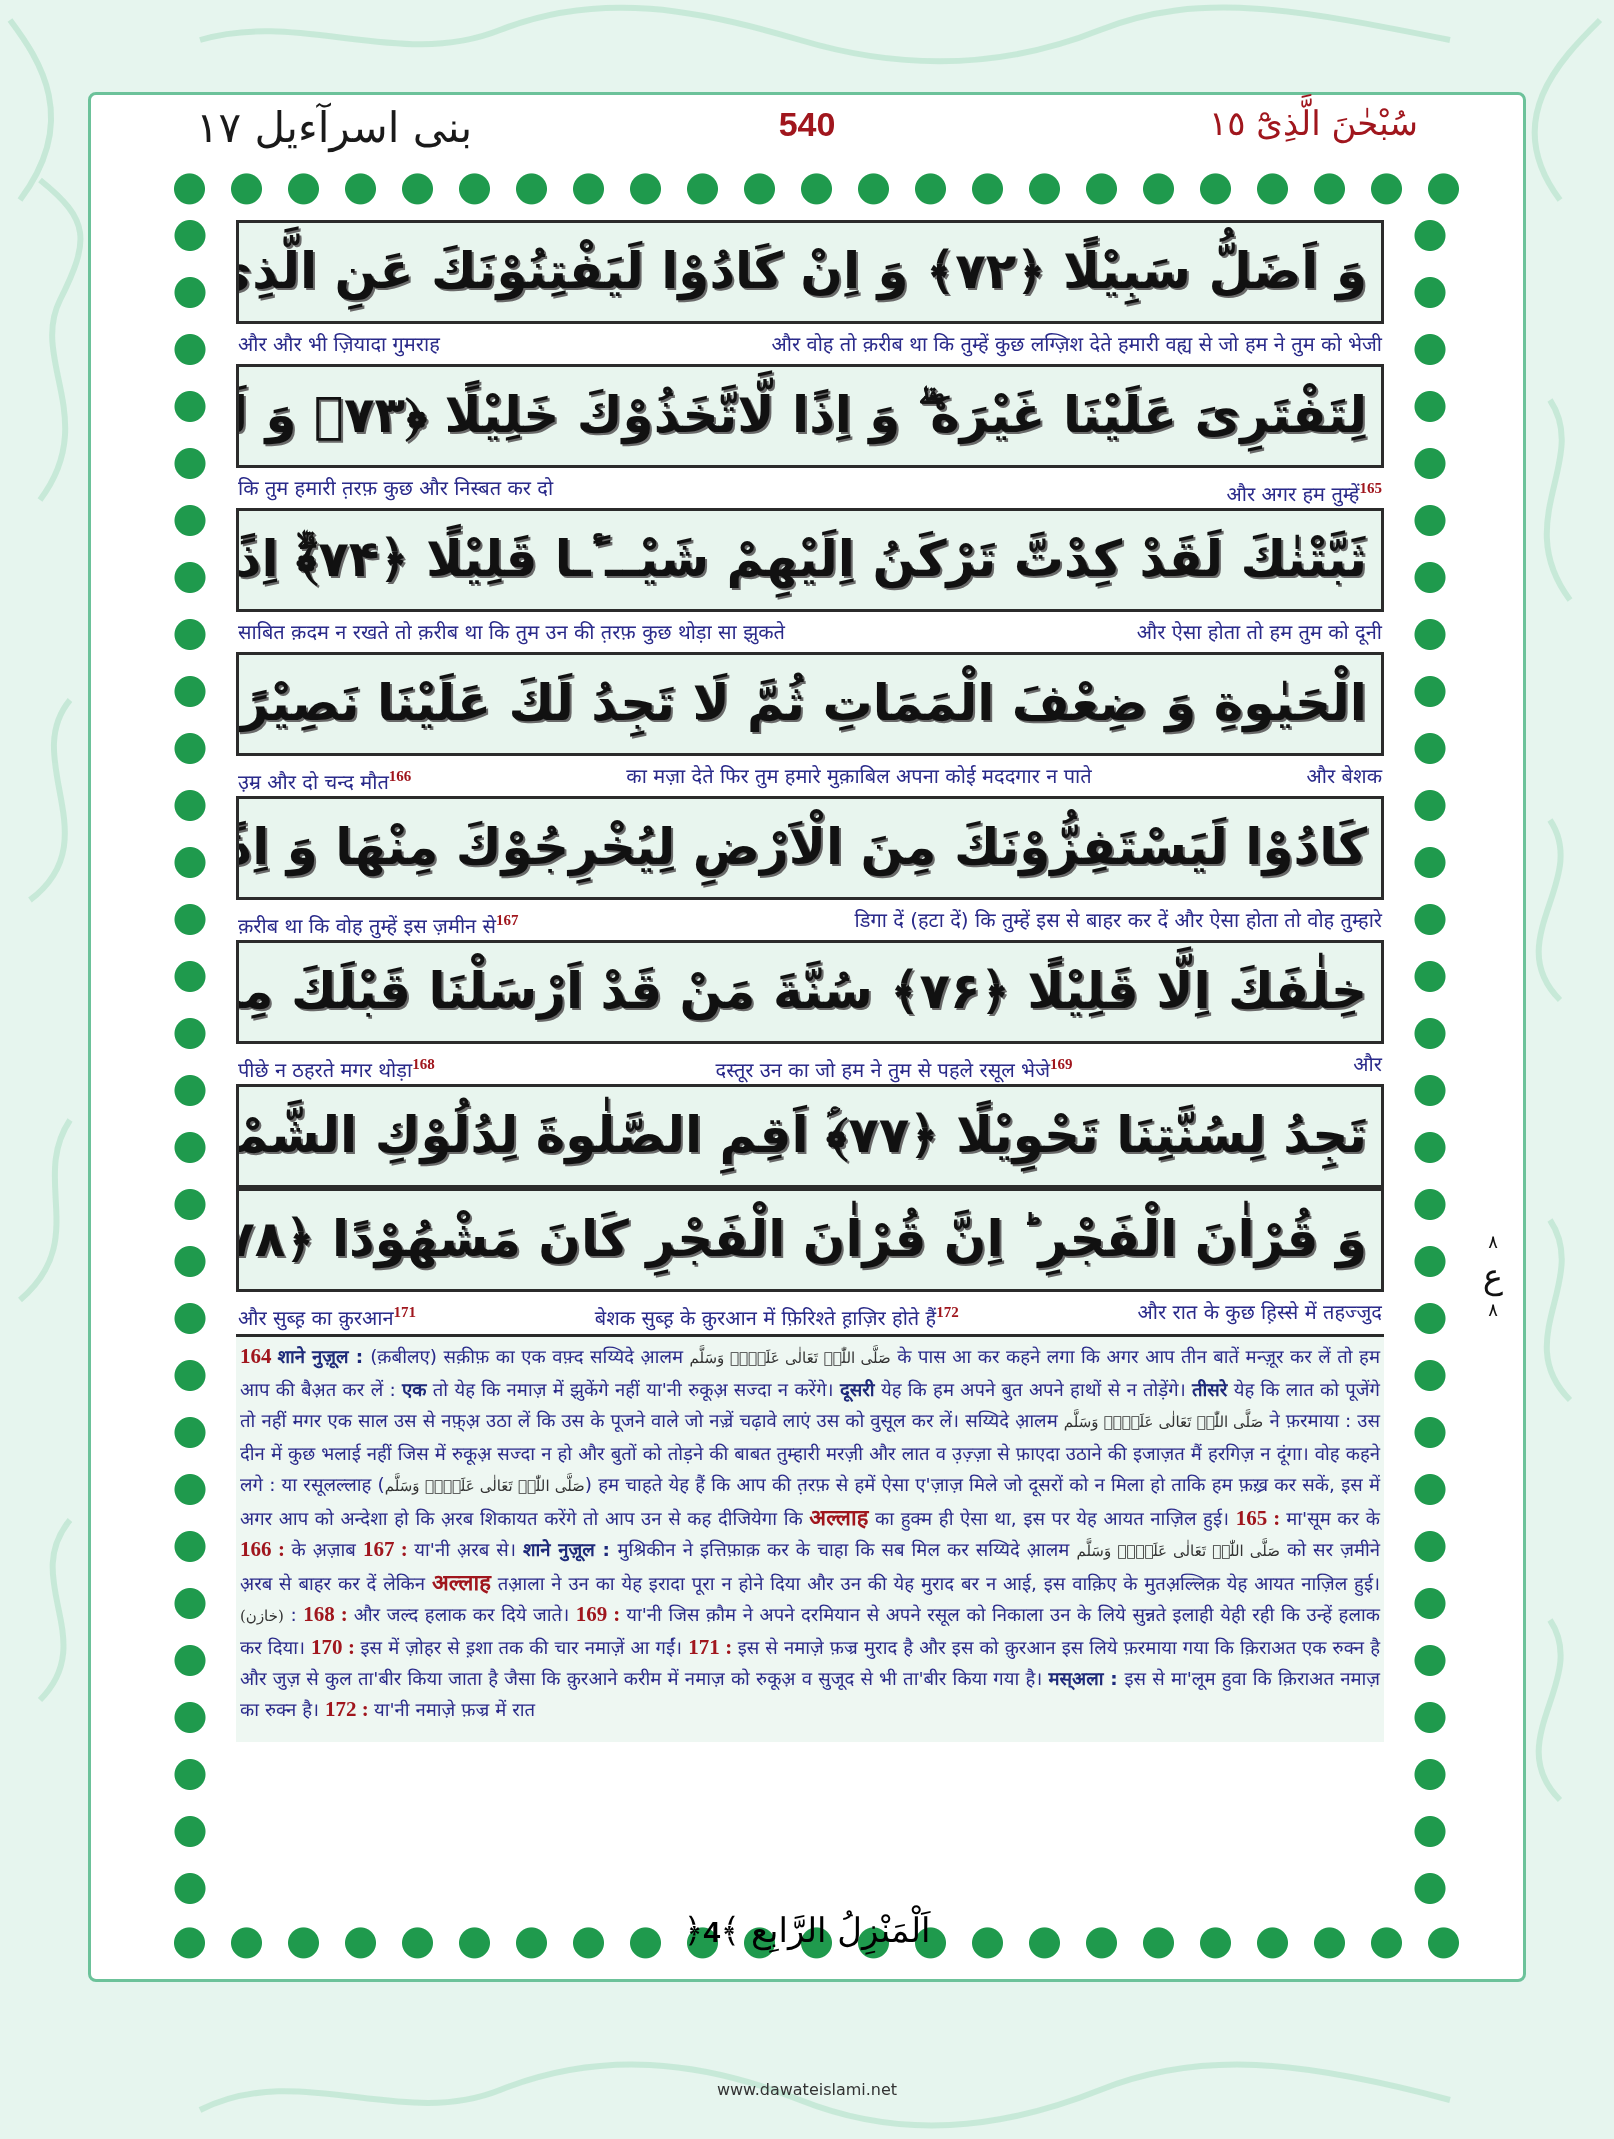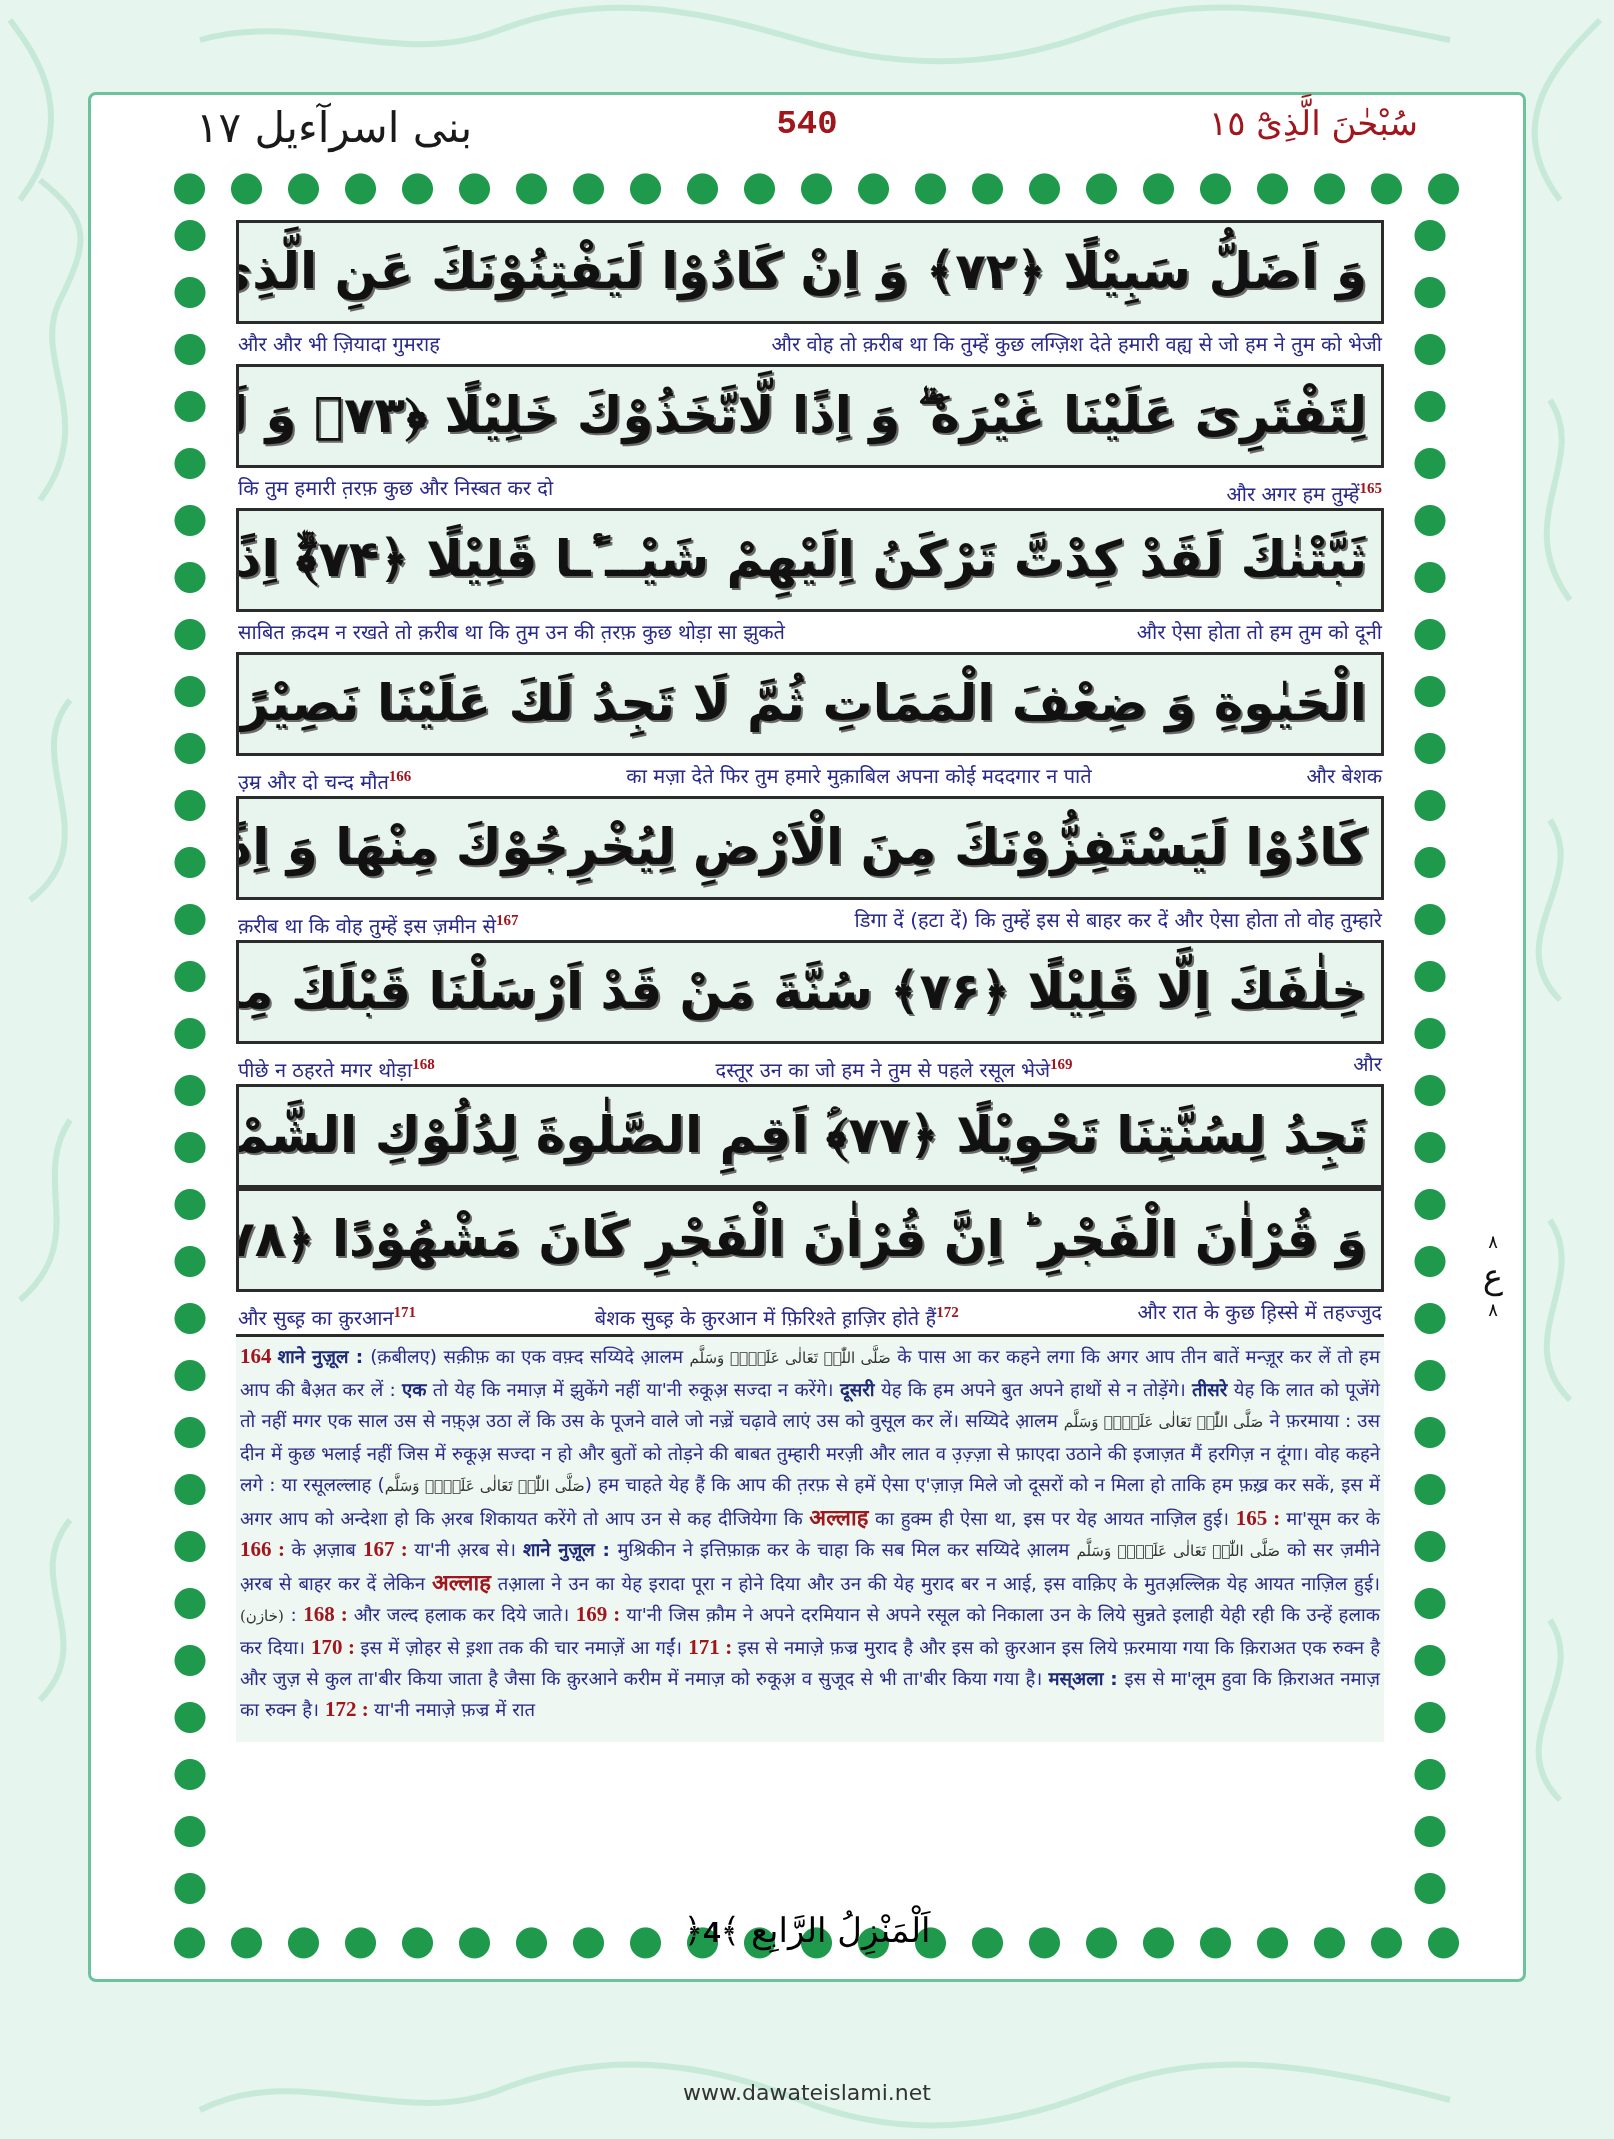--- a/index.html
+++ b/index.html
@@ -9,21 +9,21 @@
     font-family:"DejaVu Sans",sans-serif;
   }
   .bg-swirl{position:absolute;inset:0;pointer-events:none;}
   .page{
     position:absolute;left:88px;top:92px;width:1438px;height:1890px;
     background:#ffffff;border:3px solid #6cc29a;border-radius:8px;
     box-sizing:border-box;
   }
   .header{position:absolute;left:0;right:0;top:0;height:60px;}
   .hdr-left{position:absolute;left:105px;top:8px;font-family:"DejaVu Serif",serif;font-size:42px;color:#1a1a1a;direction:rtl;}
-  .hdr-center{position:absolute;left:0;right:0;top:10px;text-align:center;font-family:Liberation Mono, monospace;font-weight:bold;font-size:34px;color:#a0161d;}
+  .hdr-center{position:absolute;left:0;right:0;top:10px;text-align:center;font-family:Liberation Sans, sans-serif;font-weight:bold;font-size:34px;color:#a0161d;}
   .hdr-right{position:absolute;right:105px;top:8px;font-family:"DejaVu Serif",serif;font-size:34px;color:#a0161d;direction:rtl;}
 
   .frame{
     position:absolute;left:70px;top:62px;width:1298px;height:1812px;
     box-sizing:border-box;
   }
   .border-band{position:absolute;background-color:transparent;}
   .band-top,.band-bottom{left:0;right:0;height:58px;
     background-image:radial-gradient(circle at 50% 55%,#1f9a4d 0 15px,transparent 16px),
                      radial-gradient(ellipse at 50% 55%,#ffffff 0 4px,transparent 5px);
@@ -63,21 +63,21 @@
   .commentary .ar{font-family:"DejaVu Serif",serif;font-size:15px;color:#333;}
 
   .rukuh-mark{position:absolute;right:10px;top:1130px;width:40px;text-align:center;
     font-family:"DejaVu Serif",serif;font-size:34px;color:#111;line-height:34px;}
   .rukuh-mark .num{font-size:18px;display:block;}
 
   .manzil{position:absolute;left:0;right:0;top:1815px;text-align:center;
     font-family:"DejaVu Serif",serif;font-size:34px;color:#000000;direction:rtl;}
   .manzil .mnum{font-family:"Liberation Sans",sans-serif;font-weight:bold;font-size:30px;}
   .website{position:absolute;left:0;right:0;top:2080px;text-align:center;
-    font-family:"DejaVu Sans",sans-serif;font-size:22px;color:#333;}
+    font-family:"DejaVu Sans",sans-serif;font-size:16px;color:#333;}
 </style>
 </head>
 <body>
 
 <svg class="bg-swirl" width="1614" height="2139" viewBox="0 0 1614 2139">
   <g fill="none" stroke="#bfe6d2" stroke-width="6" opacity="0.8">
     <path d="M20 200 C80 120, 40 60, 10 20"></path>
       <path d="M40 500 C100 420, 30 360, 60 300 S90 220 40 180"></path>
     <path d="M30 900 C110 840, 20 760, 70 700"></path>
       <path d="M20 1300 C90 1240, 30 1180, 70 1120"></path>

